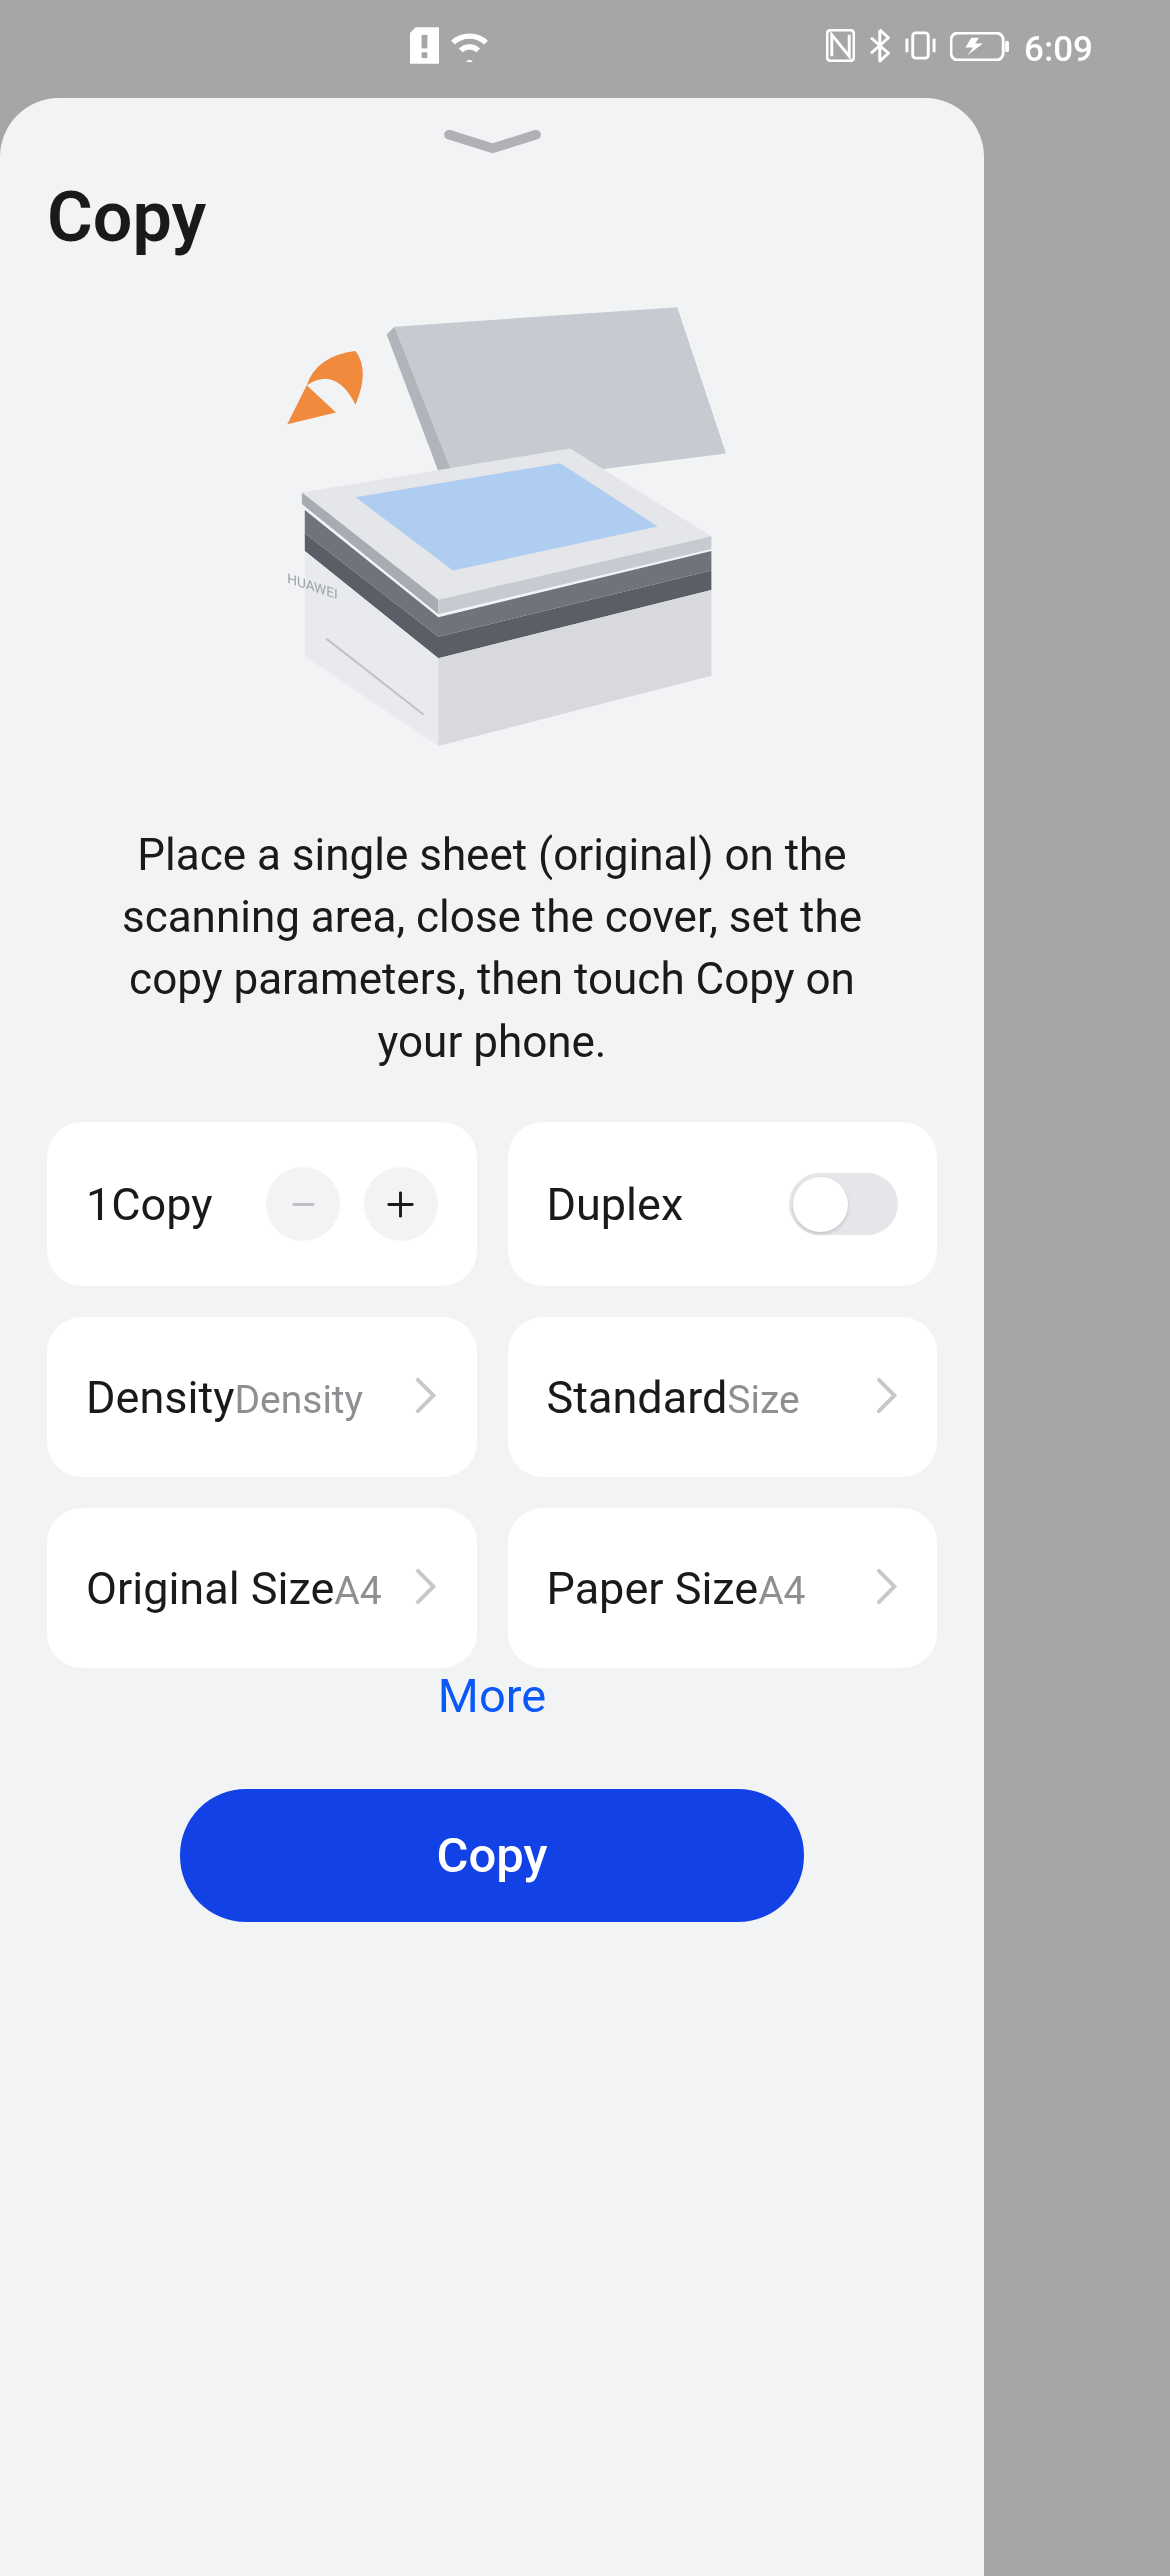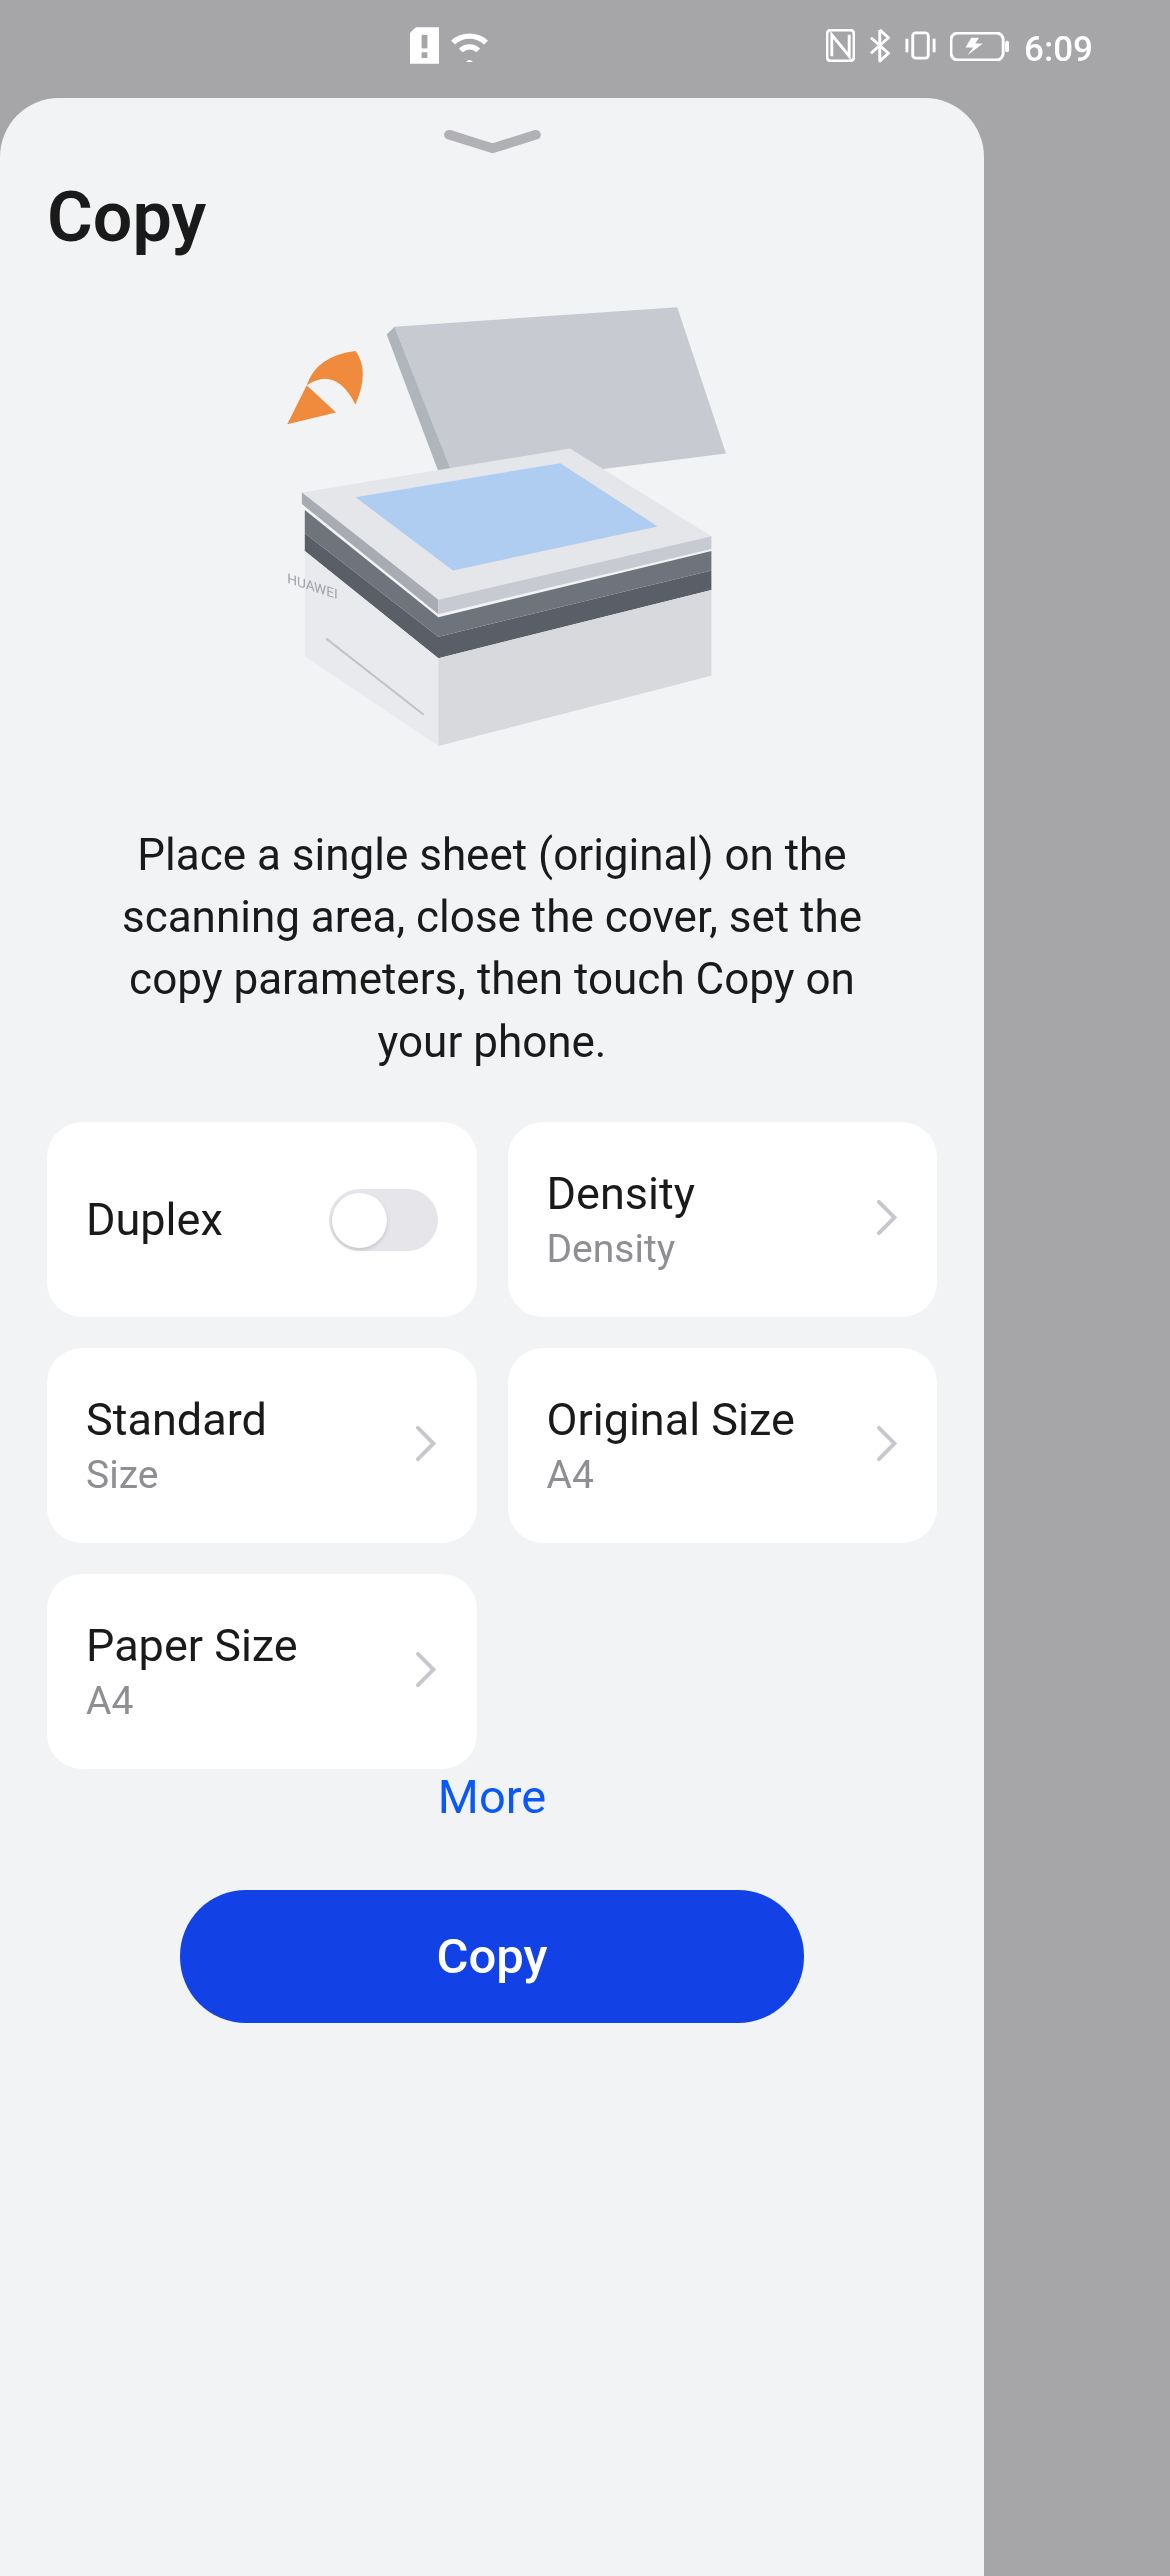--- a/index.html
+++ b/index.html
@@ -73,21 +73,21 @@
     .card-title {
       font-size: 45px;
       color: #1a1a1a;
       font-weight: 400;
     }
     .card-sub {
       font-size: 39px;
       color: #8e8e93;
       margin-top: 5.9px;
     }
-    .card-left { display: flex; flex-direction: column; }
+    .card-left { display: flex; }
     .stepper { display: flex; gap: 23.4px; align-items: center; }
     .step-btn {
       width: 74px;
       height: 74px;
       border-radius: 50%;
       background: #f2f3f5;
       display: flex;
       align-items: center;
       justify-content: center;
       font-size: 47px;
@@ -218,20 +218,36 @@
       <path d="M110 350 L210 428" stroke="#c0c2c6" stroke-width="2"></path>
 
       <text x="140" y="330" font-size="14" fill="#9fa2a8" transform="skewY(18) translate(-70,-60)">HUAWEI</text>
     </svg>
   </div>
 
   <p class="instruction">Place a single sheet (original) on the scanning area, close the cover, set the copy parameters, then touch Copy on your phone.</p>
 
   <div class="grid">
 
+    <div class="card">
+      <div class="card-title">1Copy</div>
+      <div class="stepper">
+        <div class="step-btn">
+          <svg width="29" height="29" viewBox="0 0 30 30">
+              <line x1="5" y1="15" x2="25" y2="15" stroke="#bfbfc4" stroke-width="3" stroke-linecap="round"></line>
+            </svg>
+        </div>
+        <div class="step-btn plus">
+          <svg width="33" height="33" viewBox="0 0 34 34">
+              <line x1="5" y1="17" x2="29" y2="17" stroke="#1a1a1a" stroke-width="3" stroke-linecap="round"></line>
+              <line x1="17" y1="5" x2="17" y2="29" stroke="#1a1a1a" stroke-width="3" stroke-linecap="round"></line>
+            </svg>
+        </div>
+      </div>
+    </div>
 
     <div class="card">
       <div class="card-title">Duplex</div>
       <div class="toggle">
         <div class="toggle-knob"></div>
       </div>
     </div>
 
     <div class="card">
       <div class="card-left">

